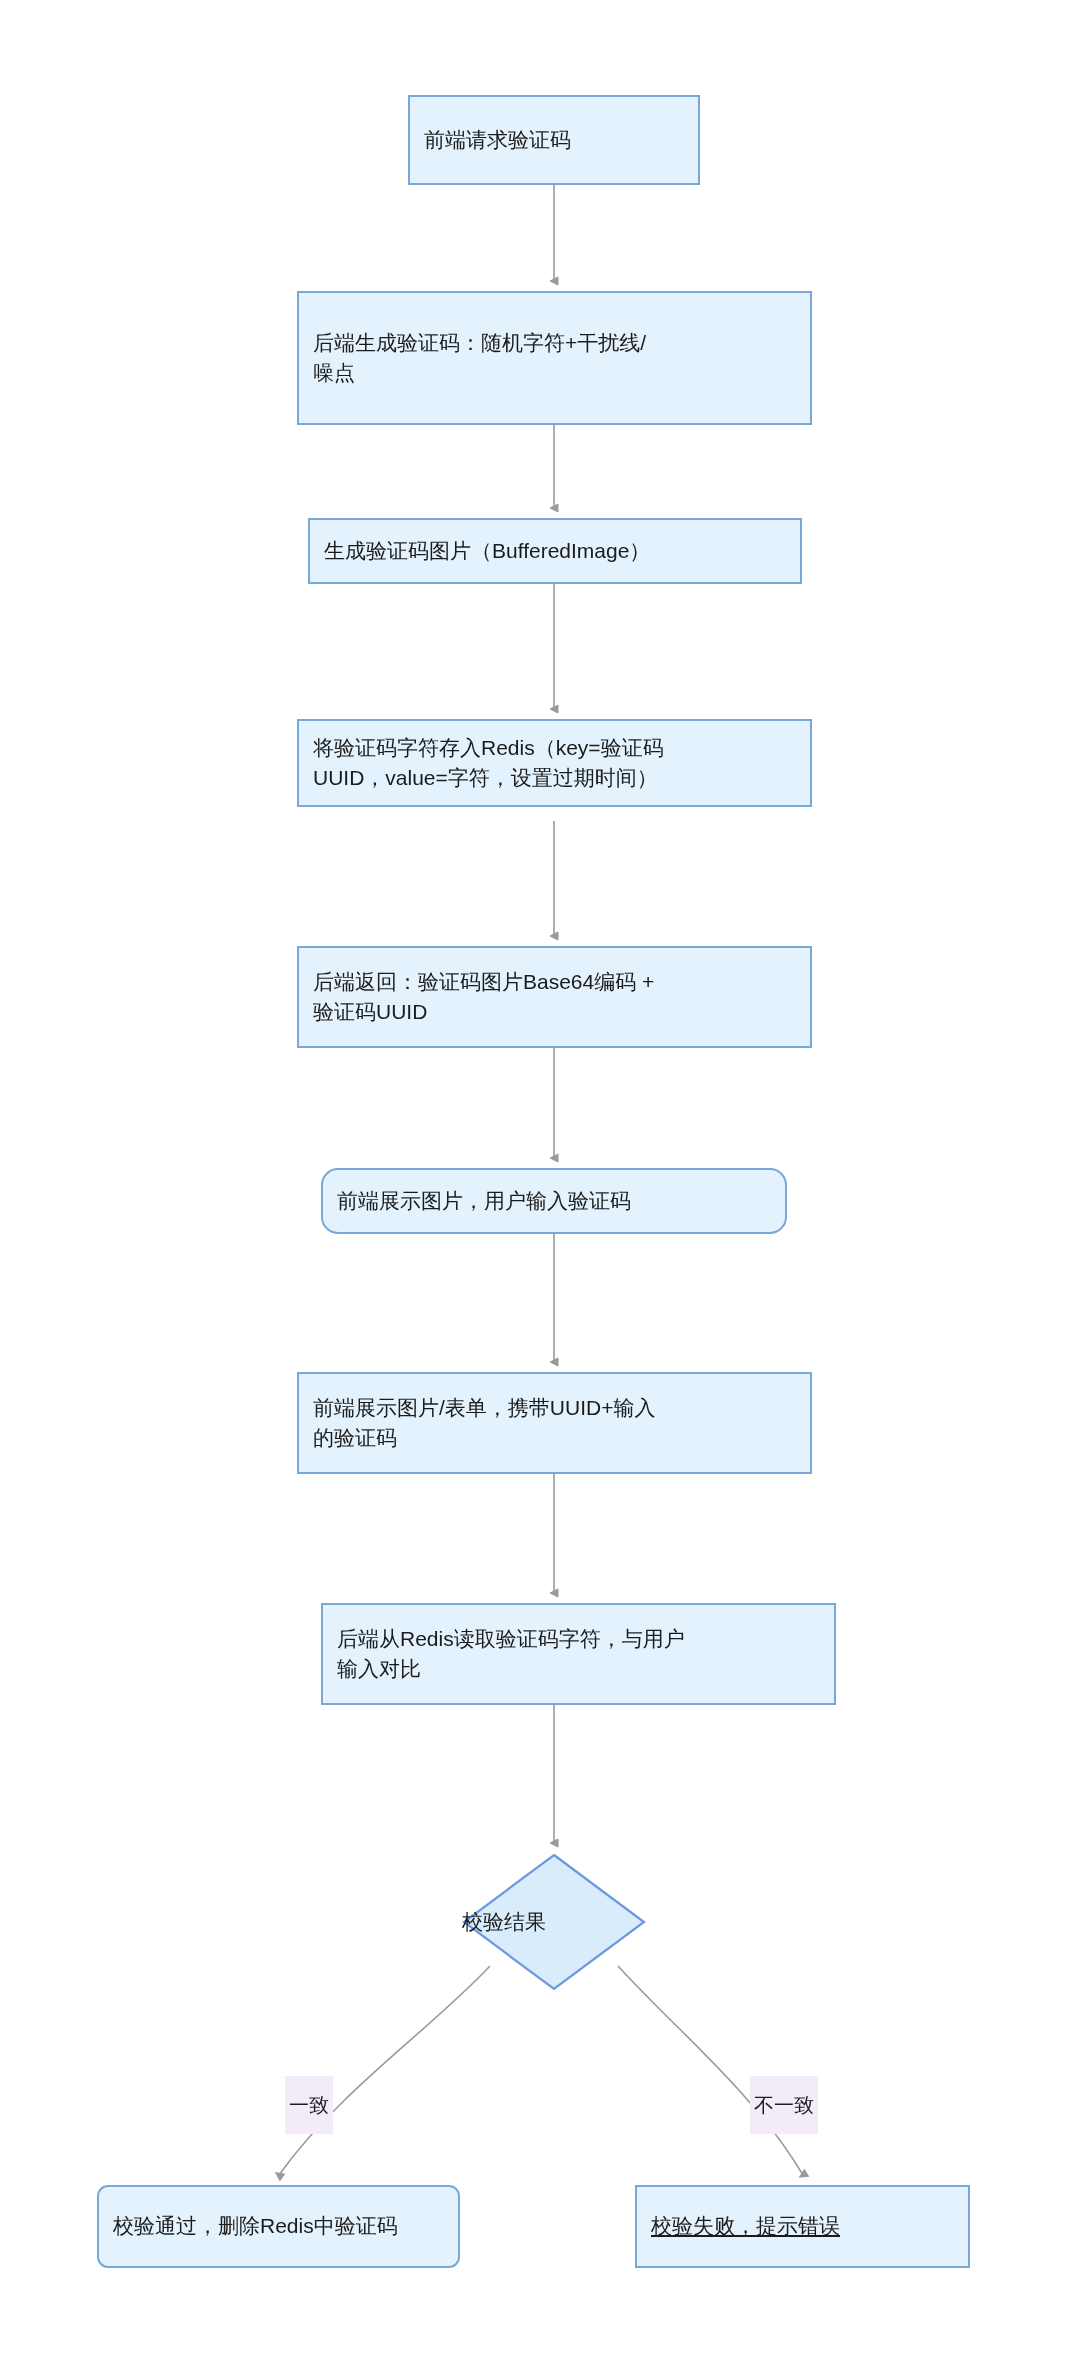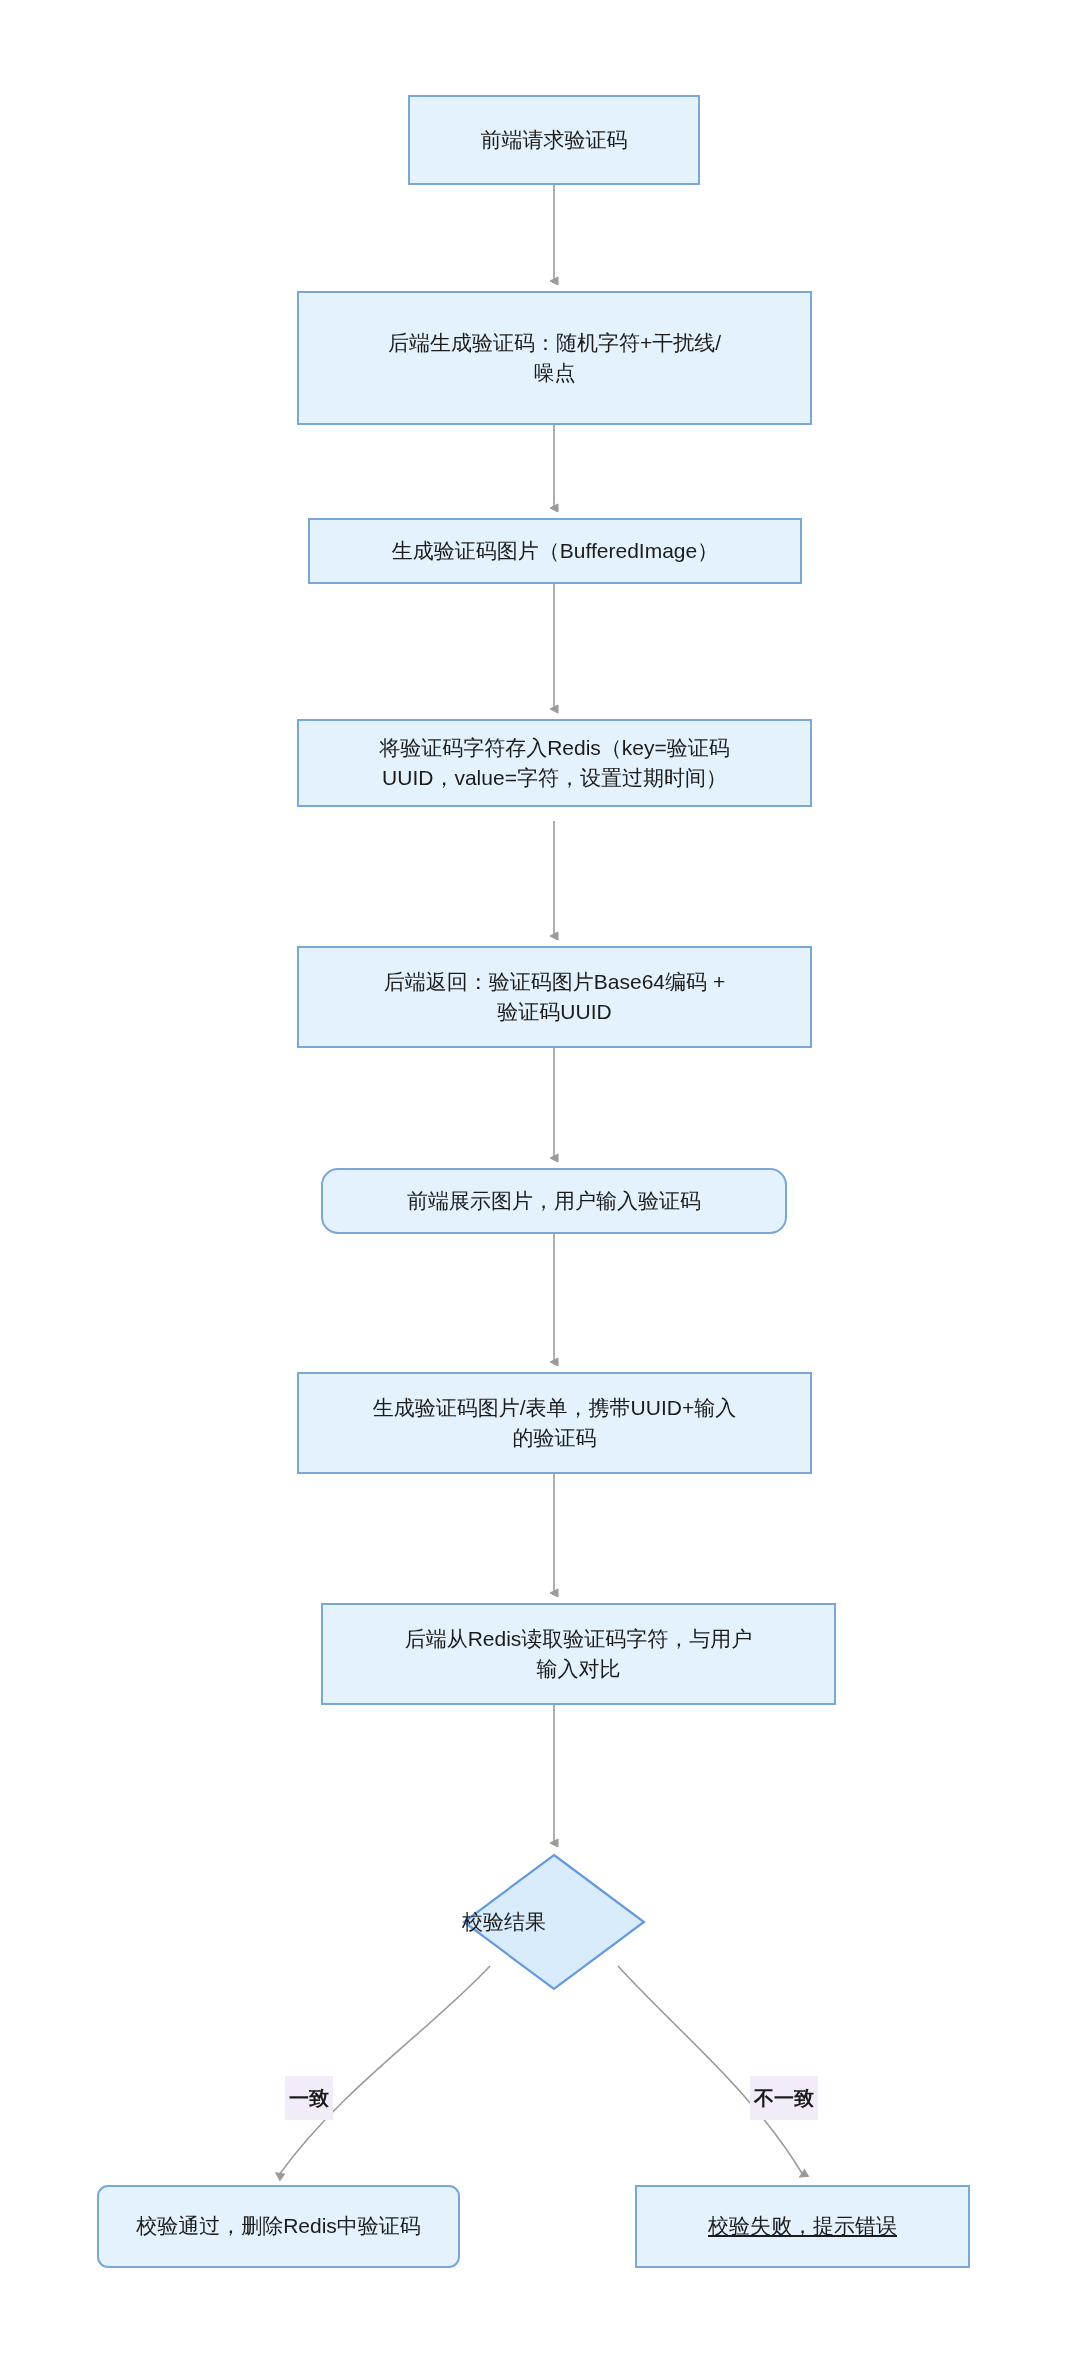--- a/index.html
+++ b/index.html
@@ -21,21 +21,20 @@
     top: 0;
     width: 1068px;
     height: 2364px;
   }
   .node {
     position: absolute;
     box-sizing: border-box;
     display: flex;
     align-items: center;
     justify-content: center;
-    text-align: center;
     background: #e3f2fd;
     border: 2px solid #7aa8d6;
     color: #1b1b1b;
     font-size: 21px;
     line-height: 1.45;
     padding: 6px 14px;
     white-space: pre-line;
   }
   .node-text {
     display: block;
@@ -60,24 +59,23 @@
     font-size: 21px;
     color: #1b1b1b;
     text-align: center;
     white-space: nowrap;
   }
   .edge-label {
     position: absolute;
     font-size: 20px;
     color: #1b1b1b;
     background: #f3ecf8;
-    padding: 9px 4px;
+    padding: 16px 4px;
     white-space: nowrap;
     line-height: 1.3;
-    font-weight: bold;
   }
 </style>
 </head>
 <body>
 
 <div id="canvas">
 
   <svg id="edges" viewBox="0 0 1068 2364" xmlns="http://www.w3.org/2000/svg">
     <defs>
       <marker id="arrow" markerWidth="10" markerHeight="10" refX="5" refY="5" orient="auto" markerUnits="userSpaceOnUse">
@@ -119,21 +117,21 @@
   <div class="node" style="left:297px; top:946px; width:515px; height:102px;">
     <span class="node-text">后端返回：验证码图片Base64编码 +
 验证码UUID</span>
   </div>
 
   <div class="node" style="left:321px; top:1168px; width:466px; height:66px;border-radius:17px;">
     <span class="node-text">前端展示图片，用户输入验证码</span>
   </div>
 
   <div class="node" style="left:297px; top:1372px; width:515px; height:102px;">
-    <span class="node-text">生成验证码图片/表单，携带UUID+输入
+    <span class="node-text">前端展示图片/表单，携带UUID+输入
 的验证码</span>
   </div>
 
   <div class="node" style="left:297px; top:1603px; width:515px; height:102px;margin-left:24px;">
     <span class="node-text">后端从Redis读取验证码字符，与用户
 输入对比</span>
   </div>
 
   <div class="diamond-wrap" style="left:462px; top:1853px; width:184px; height:138px;">
     <svg class="diamond-shape" viewBox="0 0 184 138" preserveAspectRatio="none" xmlns="http://www.w3.org/2000/svg">

